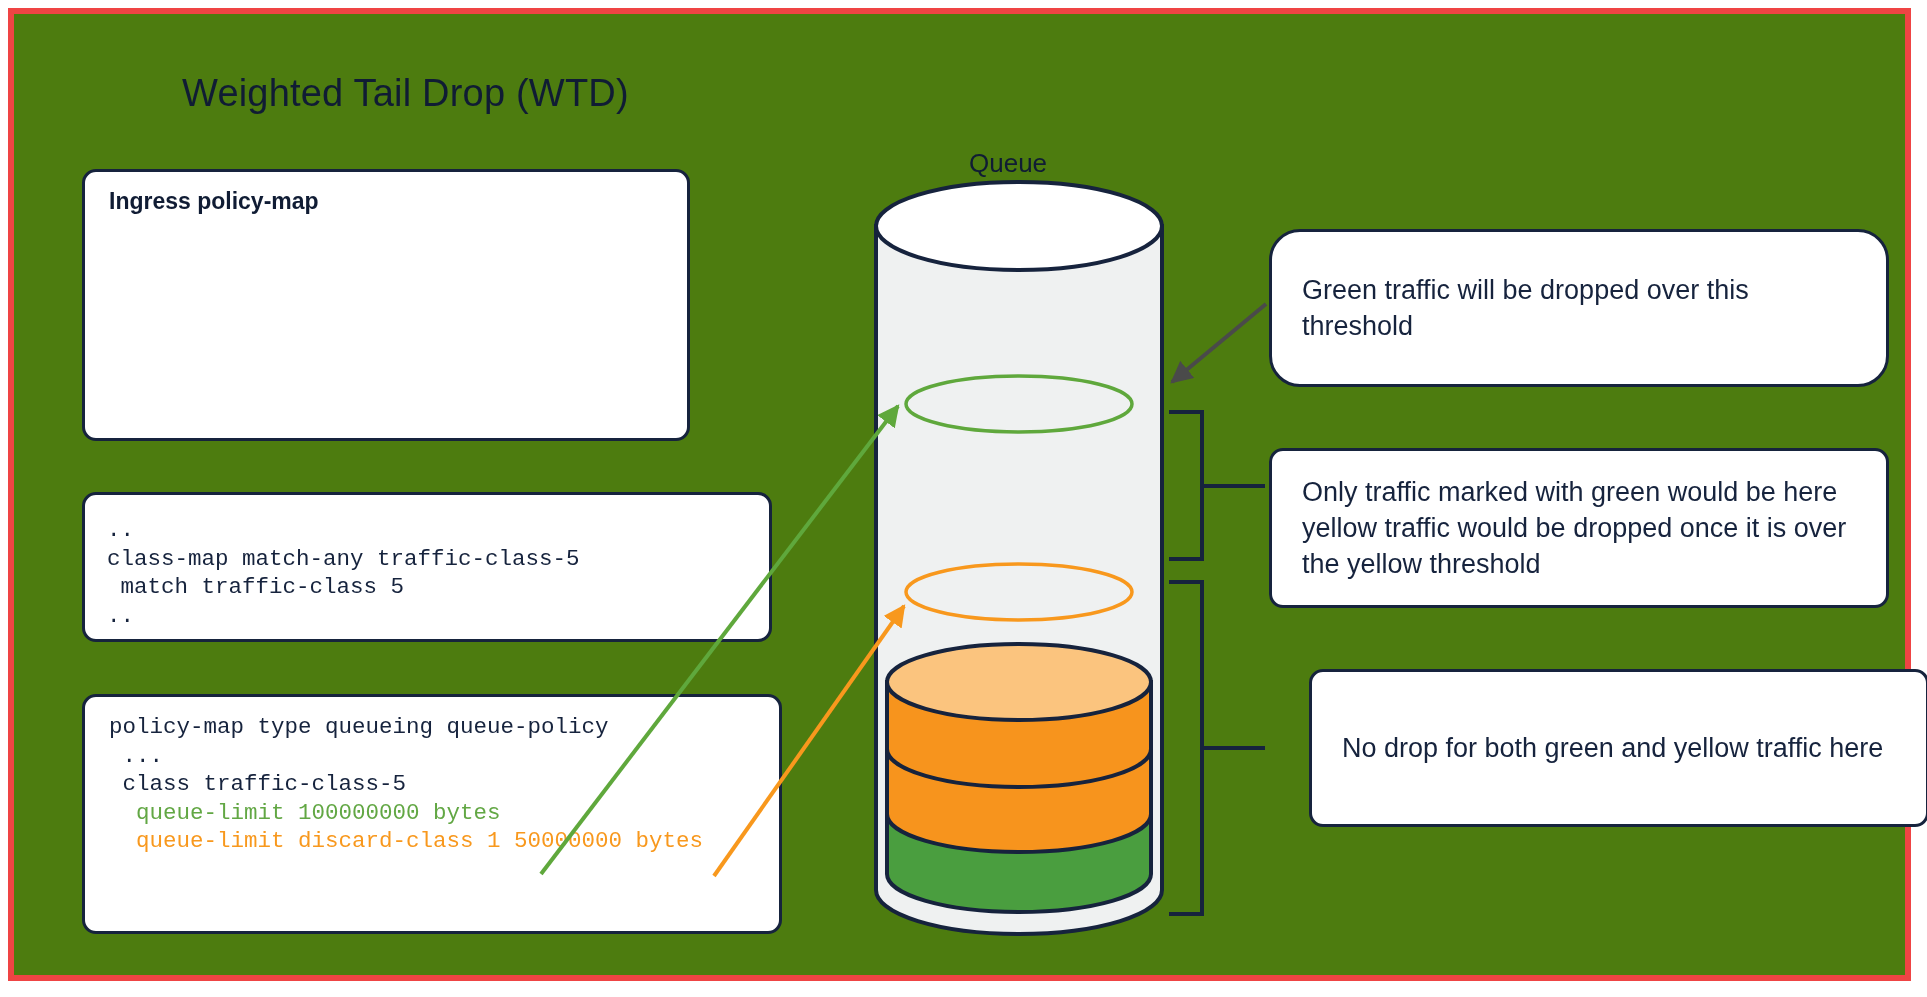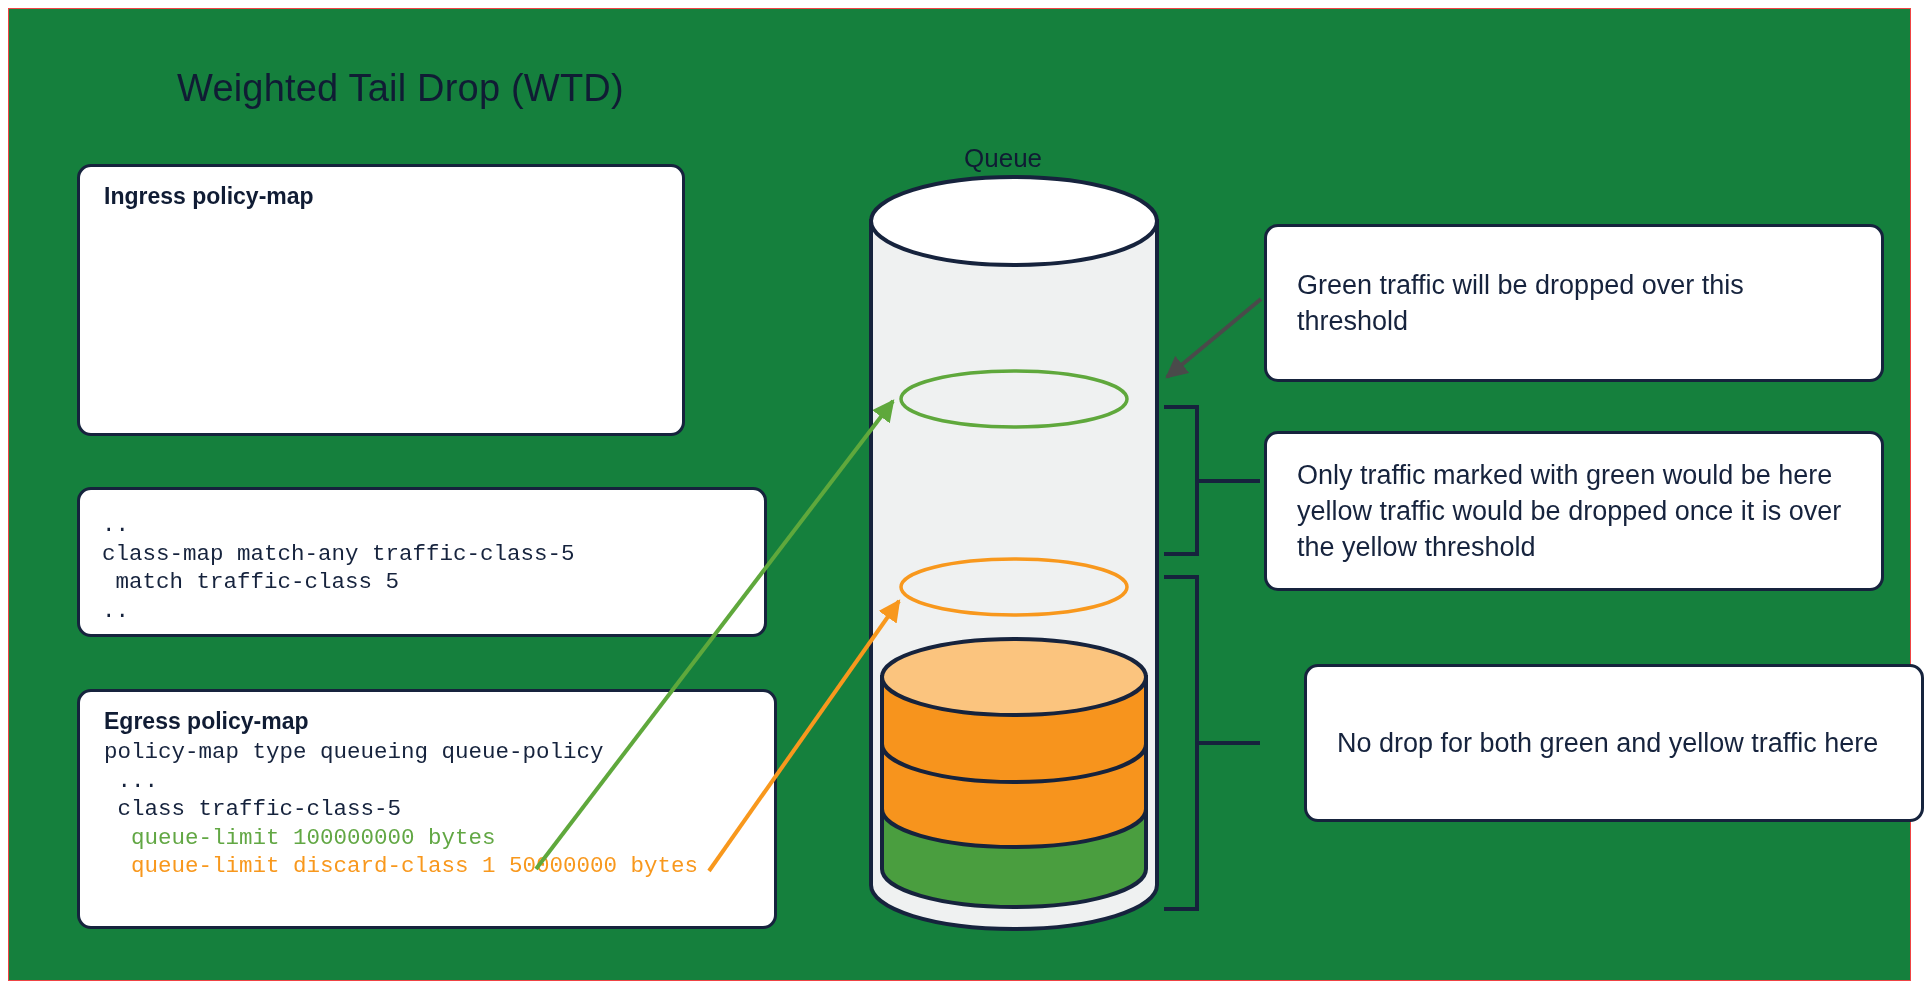--- a/index.html
+++ b/index.html
@@ -17,23 +17,23 @@
     background: #ffffff;
     overflow: hidden;
   }
   
   #frame {
     position: absolute;
     left: 8px;
     top: 8px;
     width: 1903px;
     height: 973px;
-    border: 1px solid #ef4444;
+    border: 6px solid #ef4444;
     box-sizing: border-box;
-    background: #15803d;
+    background: #4d7c0f;
   }
   .title {
     position: absolute;
     left: 168px;
     top: 58px;
     font-size: 38px;
     color: #101c34;
     letter-spacing: 0.2px;
     white-space: nowrap;
   }
@@ -119,34 +119,33 @@
       <div class="cell-pad" style="left:22px; top:21px;">
         <div class="code"><span>..</span>
 <span>class-map match-any traffic-class-5</span>
 <span> match traffic-class 5</span>
 <span>..</span></div>
       </div>
     </div>
 
     <div class="box" style="left:68px; top:680px; width:700px; height:240px;">
       <div class="cell-pad" style="left:24px; top:16px;">
-        <div class="code-head">Egress policy-map</div>
         <div class="code"><span>policy-map type queueing queue-policy</span>
 <span> ...</span>
 <span> class traffic-class-5</span>
 <span class="green-txt">  queue-limit 100000000 bytes</span>
 <span class="orange-txt">  queue-limit discard-class 1 50000000 bytes</span></div>
       </div>
     </div>
 
-    <div class="box" style="left:1255px; top:215px; width:620px; height:158px;">
+    <div class="box" style="left:1255px; top:215px; width:620px; height:158px;border-radius:31px;">
       <div class="note-inner note">Green traffic will be dropped over this threshold</div>
     </div>
 
-    <div class="box" style="left:1255px; top:422px; width:620px; height:160px;">
+    <div class="box" style="left:1255px; top:434px; width:620px; height:160px;">
       <div class="note-inner note">Only traffic marked with green would be here yellow traffic would be dropped once it is over the yellow threshold</div>
     </div>
 
     <div class="box" style="left:1255px; top:655px; width:620px; height:158px;margin-left:40px;">
       <div class="note-inner note">No drop for both green and yellow traffic here</div>
     </div>
 
     <svg class="overlay" viewBox="0 0 1927 997">
       <defs>
         <marker id="arrowGreen" viewBox="0 0 10 10" refX="9" refY="5" markerWidth="5.5" markerHeight="5.5" orient="auto-start-reverse">

